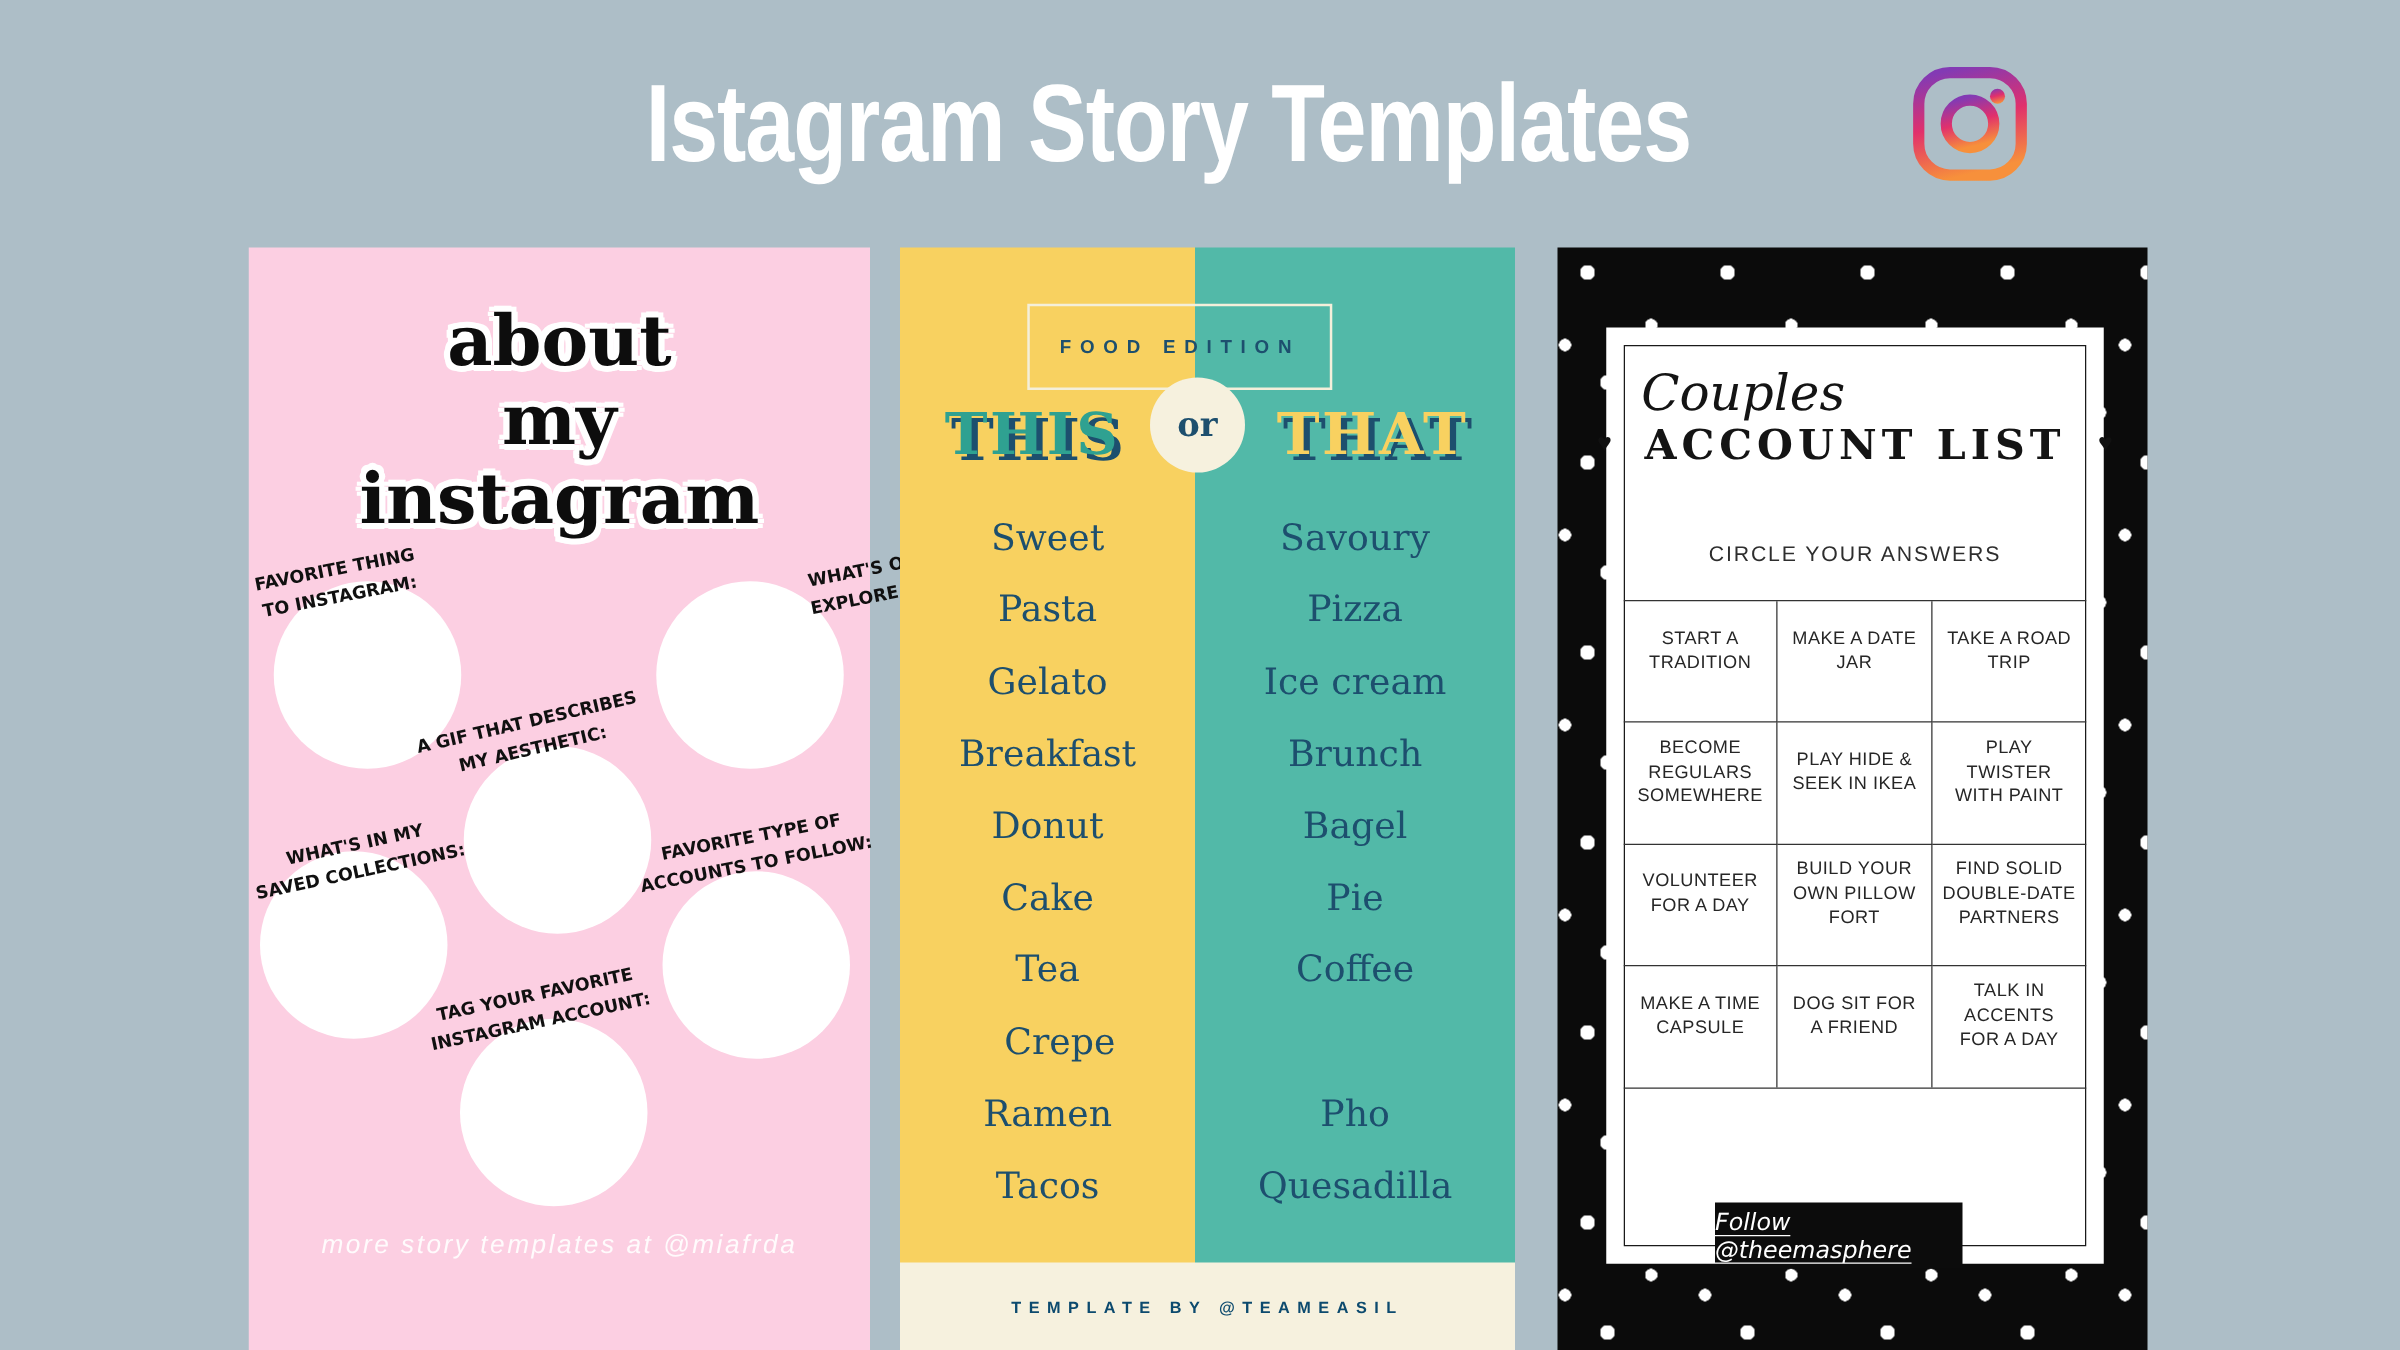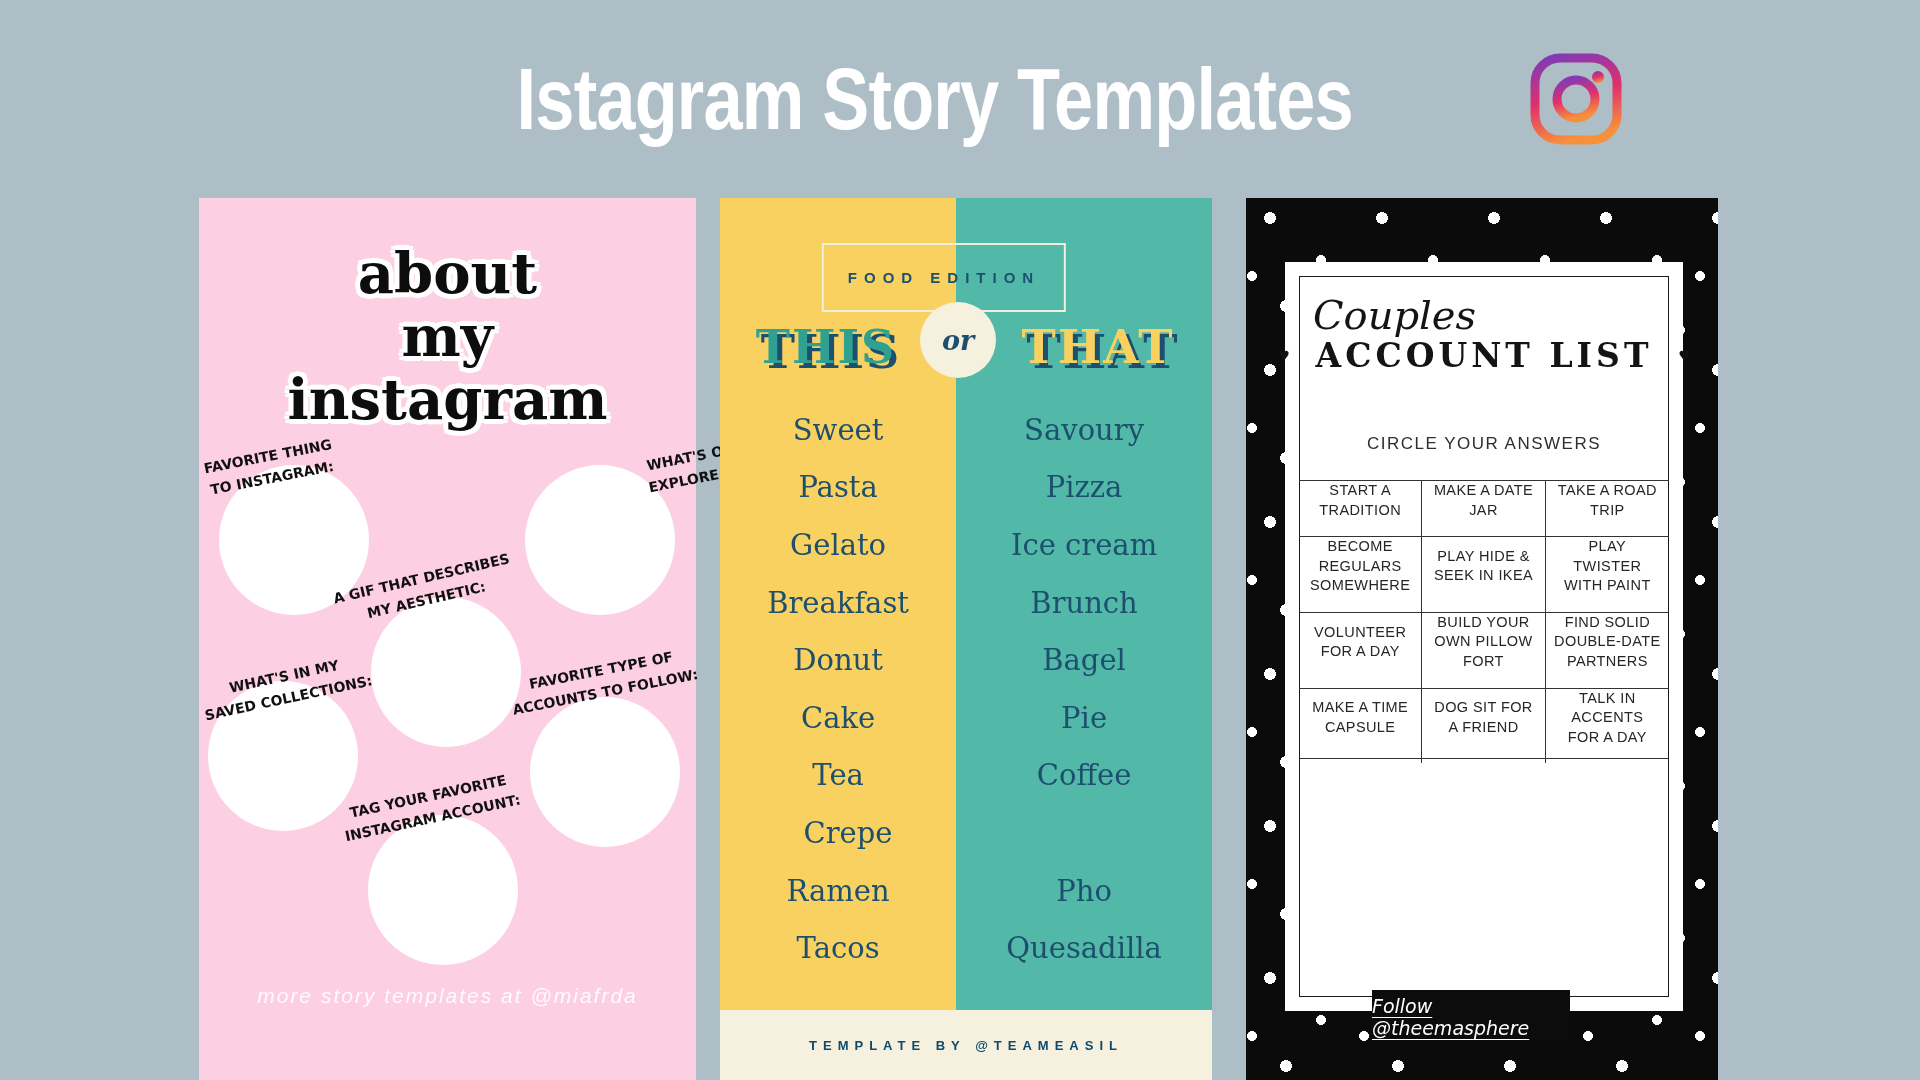--- a/index.html
+++ b/index.html
@@ -73,21 +73,21 @@
     position:absolute; top:149px; transform:translate(-50%,-50%);
     font-family:"DejaVu Serif", serif; font-weight:bold;
     font-size:46px; letter-spacing:2px; white-space:nowrap;
   }
   .tt-this { left:106px; color:#2FA191; text-shadow:5px 5px 0 #1D4F6E; }
   .tt-that { left:378px; color:#F8D160; text-shadow:5px 5px 0 #1D4F6E; }
   .tt-or {
     position:absolute; left:200px; top:104px; width:76px; height:76px;
     border-radius:50%; background:#F6F1DE;
     display:flex; align-items:center; justify-content:center;
-    font-family:"DejaVu Serif", serif; font-style:italic; font-weight:bold;
+    font-family:"DejaVu Serif", serif; font-weight:bold;
     font-size:27px; color:#1D4F6E;
   }
   .tt-rows { position:absolute; top:203px; left:0; right:0; }
   .tt-row { display:flex; height:57.6px; }
   .tt-cell {
     display:flex; align-items:center; justify-content:center;
     font-family:"DejaVu Serif", serif; font-size:29px; color:#1D4F6E;
   }
   .tt-cell.left  { width:48%; }
   .tt-cell.right { width:52%; }
@@ -126,36 +126,36 @@
   .bucket-main-title {
     font-family:"DejaVu Serif", serif; font-weight:bold;
     font-size:33px; letter-spacing:4px; color:#141414; white-space:nowrap;
   }
   .bucket-subtitle {
     position:absolute; top:172px; left:0; right:0; text-align:center;
     font-family:"Liberation Sans", sans-serif; font-size:17px;
     letter-spacing:1.5px; color:#2e2e2e;
   }
   .bucket-grid {
-    position:absolute; left:14px; width:370px; top:218px; height:279px;
+    position:absolute; left:14px; width:370px; top:218px; height:391px;
     display:grid; grid-template-columns:repeat(3,1fr); grid-template-rows:repeat(4,1fr);
     border-top:1.5px solid #333; border-bottom:1.5px solid #333;
   }
   .bucket-cell {
     border-right:1.5px solid #333; border-bottom:1.5px solid #333;
     display:flex; align-items:center; justify-content:center; text-align:center;
     padding:0 8px 16px 8px;
     font-family:"Liberation Sans", sans-serif; font-size:14.5px;
     letter-spacing:0.4px; line-height:1.35; color:#262626;
   }
   .bucket-cell:nth-child(3n) { border-right:none; }
   .bucket-cell:nth-child(n+10) { border-bottom:none; }
   .bucket-follow {
     position:absolute; left:87px; top:700px; width:198px; height:53px;
-    background:#0c0c0c; display:flex; align-items:center; justify-content:flex-start;margin-top:28px;
+    background:#0c0c0c; display:flex; align-items:center; justify-content:flex-start;
   }
   .bucket-follow span {
     font-family:"DejaVu Sans", sans-serif; font-style:italic; font-size:19px;
     color:#FFFFFF; text-decoration:underline; text-underline-offset:4px;
   }
 </style>
 </head>
 <body>
 
 <div id="screen">

